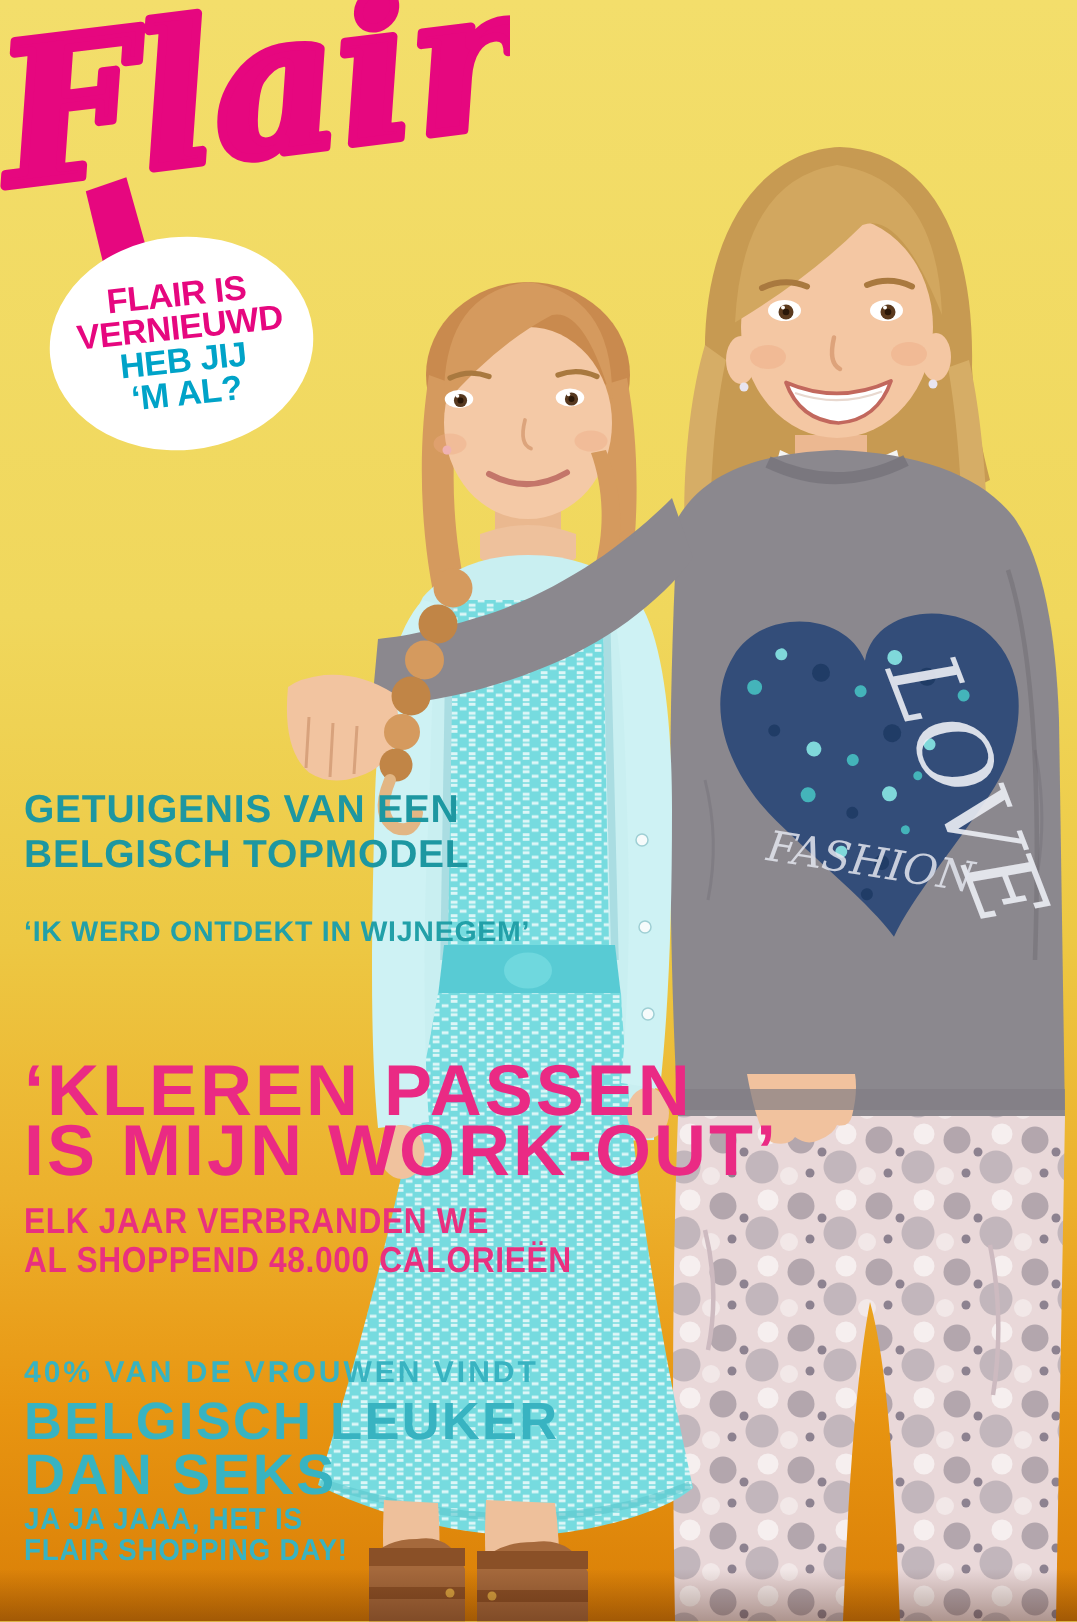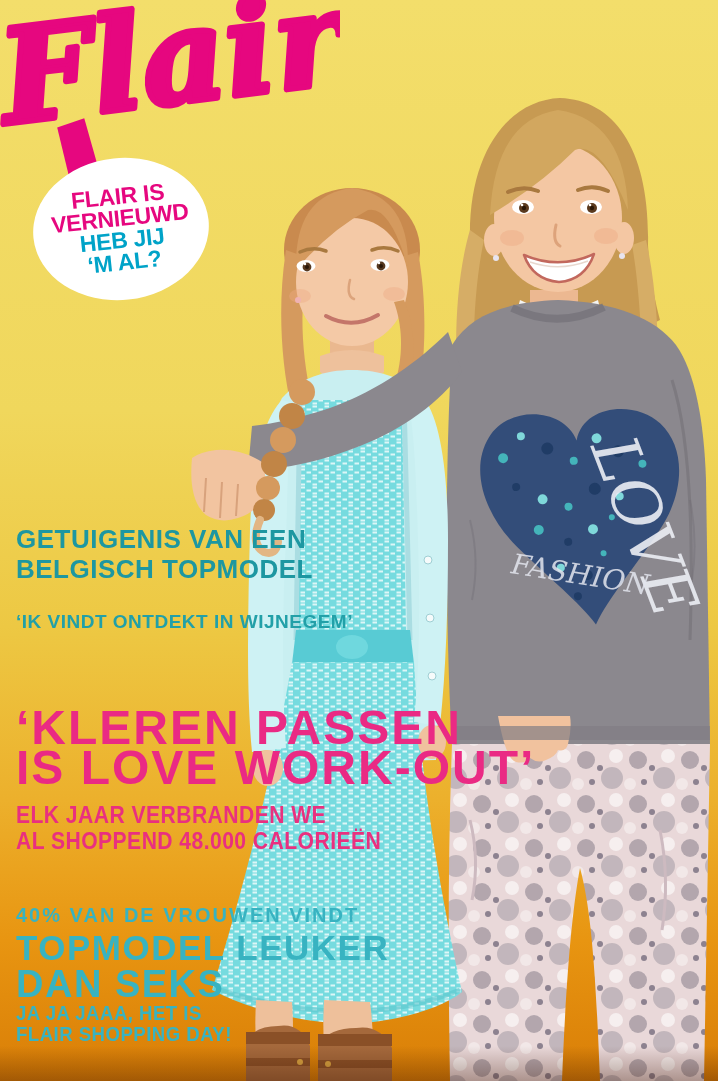--- a/index.html
+++ b/index.html
@@ -259,24 +259,24 @@
 
 <div id="badge">
   <div class="bl bp">FLAIR IS</div>
   <div class="bl bp">VERNIEUWD</div>
   <div class="bl bc">HEB JIJ</div>
   <div class="bl bc">‘M AL?</div>
 </div>
 
 <div class="cl teal" id="cl-top1">GETUIGENIS VAN EEN</div>
 <div class="cl teal" id="cl-top2">BELGISCH TOPMODEL</div>
-<div class="cl" id="cl-top3">‘IK VINDT ONTDEKT IN WIJNEGEM’</div>
+<div class="cl" id="cl-top3">‘IK WERD ONTDEKT IN WIJNEGEM’</div>
 
 <div class="cl pink" id="cl-h1">‘KLEREN PASSEN</div>
-<div class="cl pink" id="cl-h2">IS LOVE WORK-OUT’</div>
+<div class="cl pink" id="cl-h2">IS MIJN WORK-OUT’</div>
 <div class="cl" id="cl-hs1">ELK JAAR VERBRANDEN WE</div>
 <div class="cl" id="cl-hs2">AL SHOPPEND 48.000 CALORIEËN</div>
 
 <div class="cl cyan" id="cl-s0">40% VAN DE VROUWEN VINDT</div>
-<div class="cl cyan" id="cl-s1">TOPMODEL LEUKER</div>
+<div class="cl cyan" id="cl-s1">BELGISCH LEUKER</div>
 <div class="cl cyan" id="cl-s2">DAN SEKS</div>
 <div class="cl cyan" id="cl-s3">JA JA JAAA, HET IS</div>
 <div class="cl cyan" id="cl-s4">FLAIR SHOPPING DAY!</div>
 
 </body></html>

